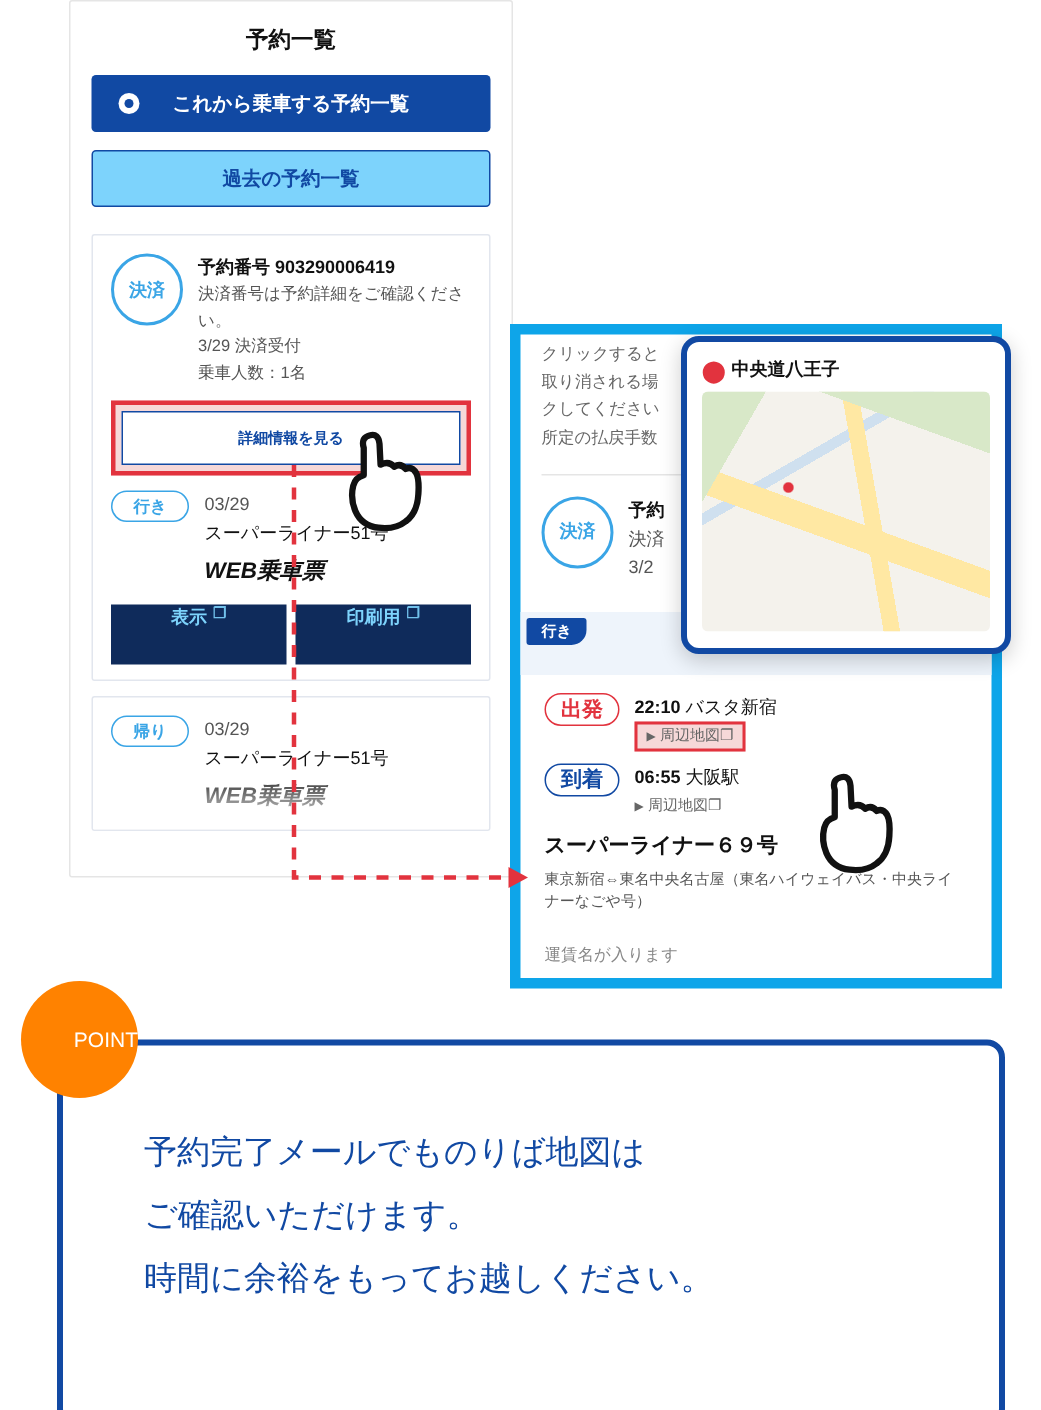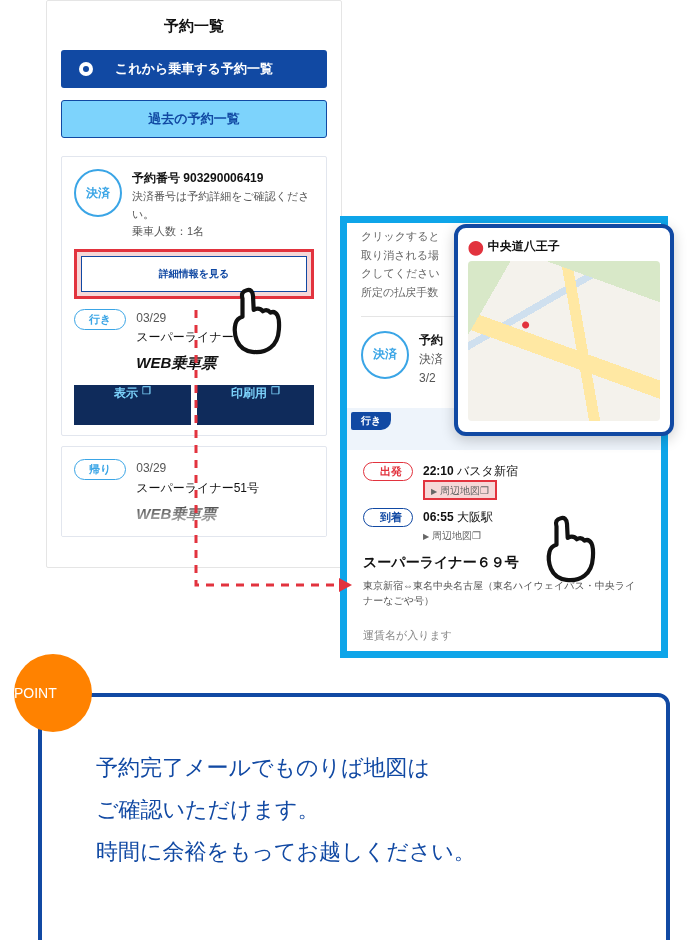--- a/index.html
+++ b/index.html
@@ -119,22 +119,22 @@
   .date-strip .pill{
     position:absolute;left:4px;top:4px;
     background:#1149a3;color:#fff;font-size:10px;padding:2px 10px;border-radius:2px 2px 10px 2px;
     font-weight:600;
   }
   .date-strip .date{font-size:15px;font-weight:800;color:#111;letter-spacing:1px;}
 
   .sched{padding:0 2px;}
   .sched-row{display:flex;gap:10px;align-items:flex-start;margin-bottom:2px;}
   .sched-tag{
-    border:1px solid #e2333e;color:#e2333e;font-size:11px;font-weight:700;
-    border-radius:12px;padding:1px 10px;flex-shrink:0;width:50px;text-align:right;
+    border:1px solid #e2333e;color:#e2333e;font-size:14px;font-weight:700;
+    border-radius:12px;padding:1px 10px;flex-shrink:0;width:50px;text-align:left;
   }
   .sched-tag.arr{border-color:#1149a3;color:#1149a3;}
   .sched-body{font-size:12px;color:#111;line-height:1.5;}
   .sched-body .time{font-weight:800;}
   .map-link{font-size:10px;color:#666;}
   .map-link .tri{font-size:8px;}
 
   .highlight-small{
     border:2px solid #e2333e;background:#f6d8d8;
     display:inline-flex;align-items:center;padding:0 6px;height:20px;
@@ -170,21 +170,21 @@
   
   .arrow-path{
     position:absolute;left:194px;top:310px;width:160px;height:290px;
     pointer-events:none;
   }
 
   
   .point-badge{
     position:absolute;left:14px;top:654px;
     width:78px;height:78px;border-radius:50%;
-    background:#ff8200;color:#fff;display:flex;align-items:center;justify-content:flex-start;
+    background:#ff8200;color:#fff;display:flex;align-items:center;justify-content:flex-end;
     font-size:14px;font-weight:500;z-index:5;
   }
   .point-box{
     position:absolute;left:38px;top:693px;
     width:632px;height:258px;
     border:4px solid #1149a3;border-radius:12px;
     padding:50px 30px 30px 54px;
     background:#fff;
   }
   .point-box p{
@@ -213,20 +213,21 @@
       <span>過去の予約一覧</span>
     </div>
   </div>
 
   <div class="card">
     <div class="card-head">
       <div class="stamp">決済</div>
       <div class="card-info">
         <div class="resno">予約番号 903290006419</div>
         <div>決済番号は予約詳細をご確認ください。</div>
+        <div>3/29 決済受付</div>
         <div>乗車人数：1名</div>
       </div>
     </div>
     <div class="highlight-wrap">
       <div class="detail-btn">
         <span>詳細情報を見る</span>
       </div>
     </div>
 
     <div class="trip-row">

